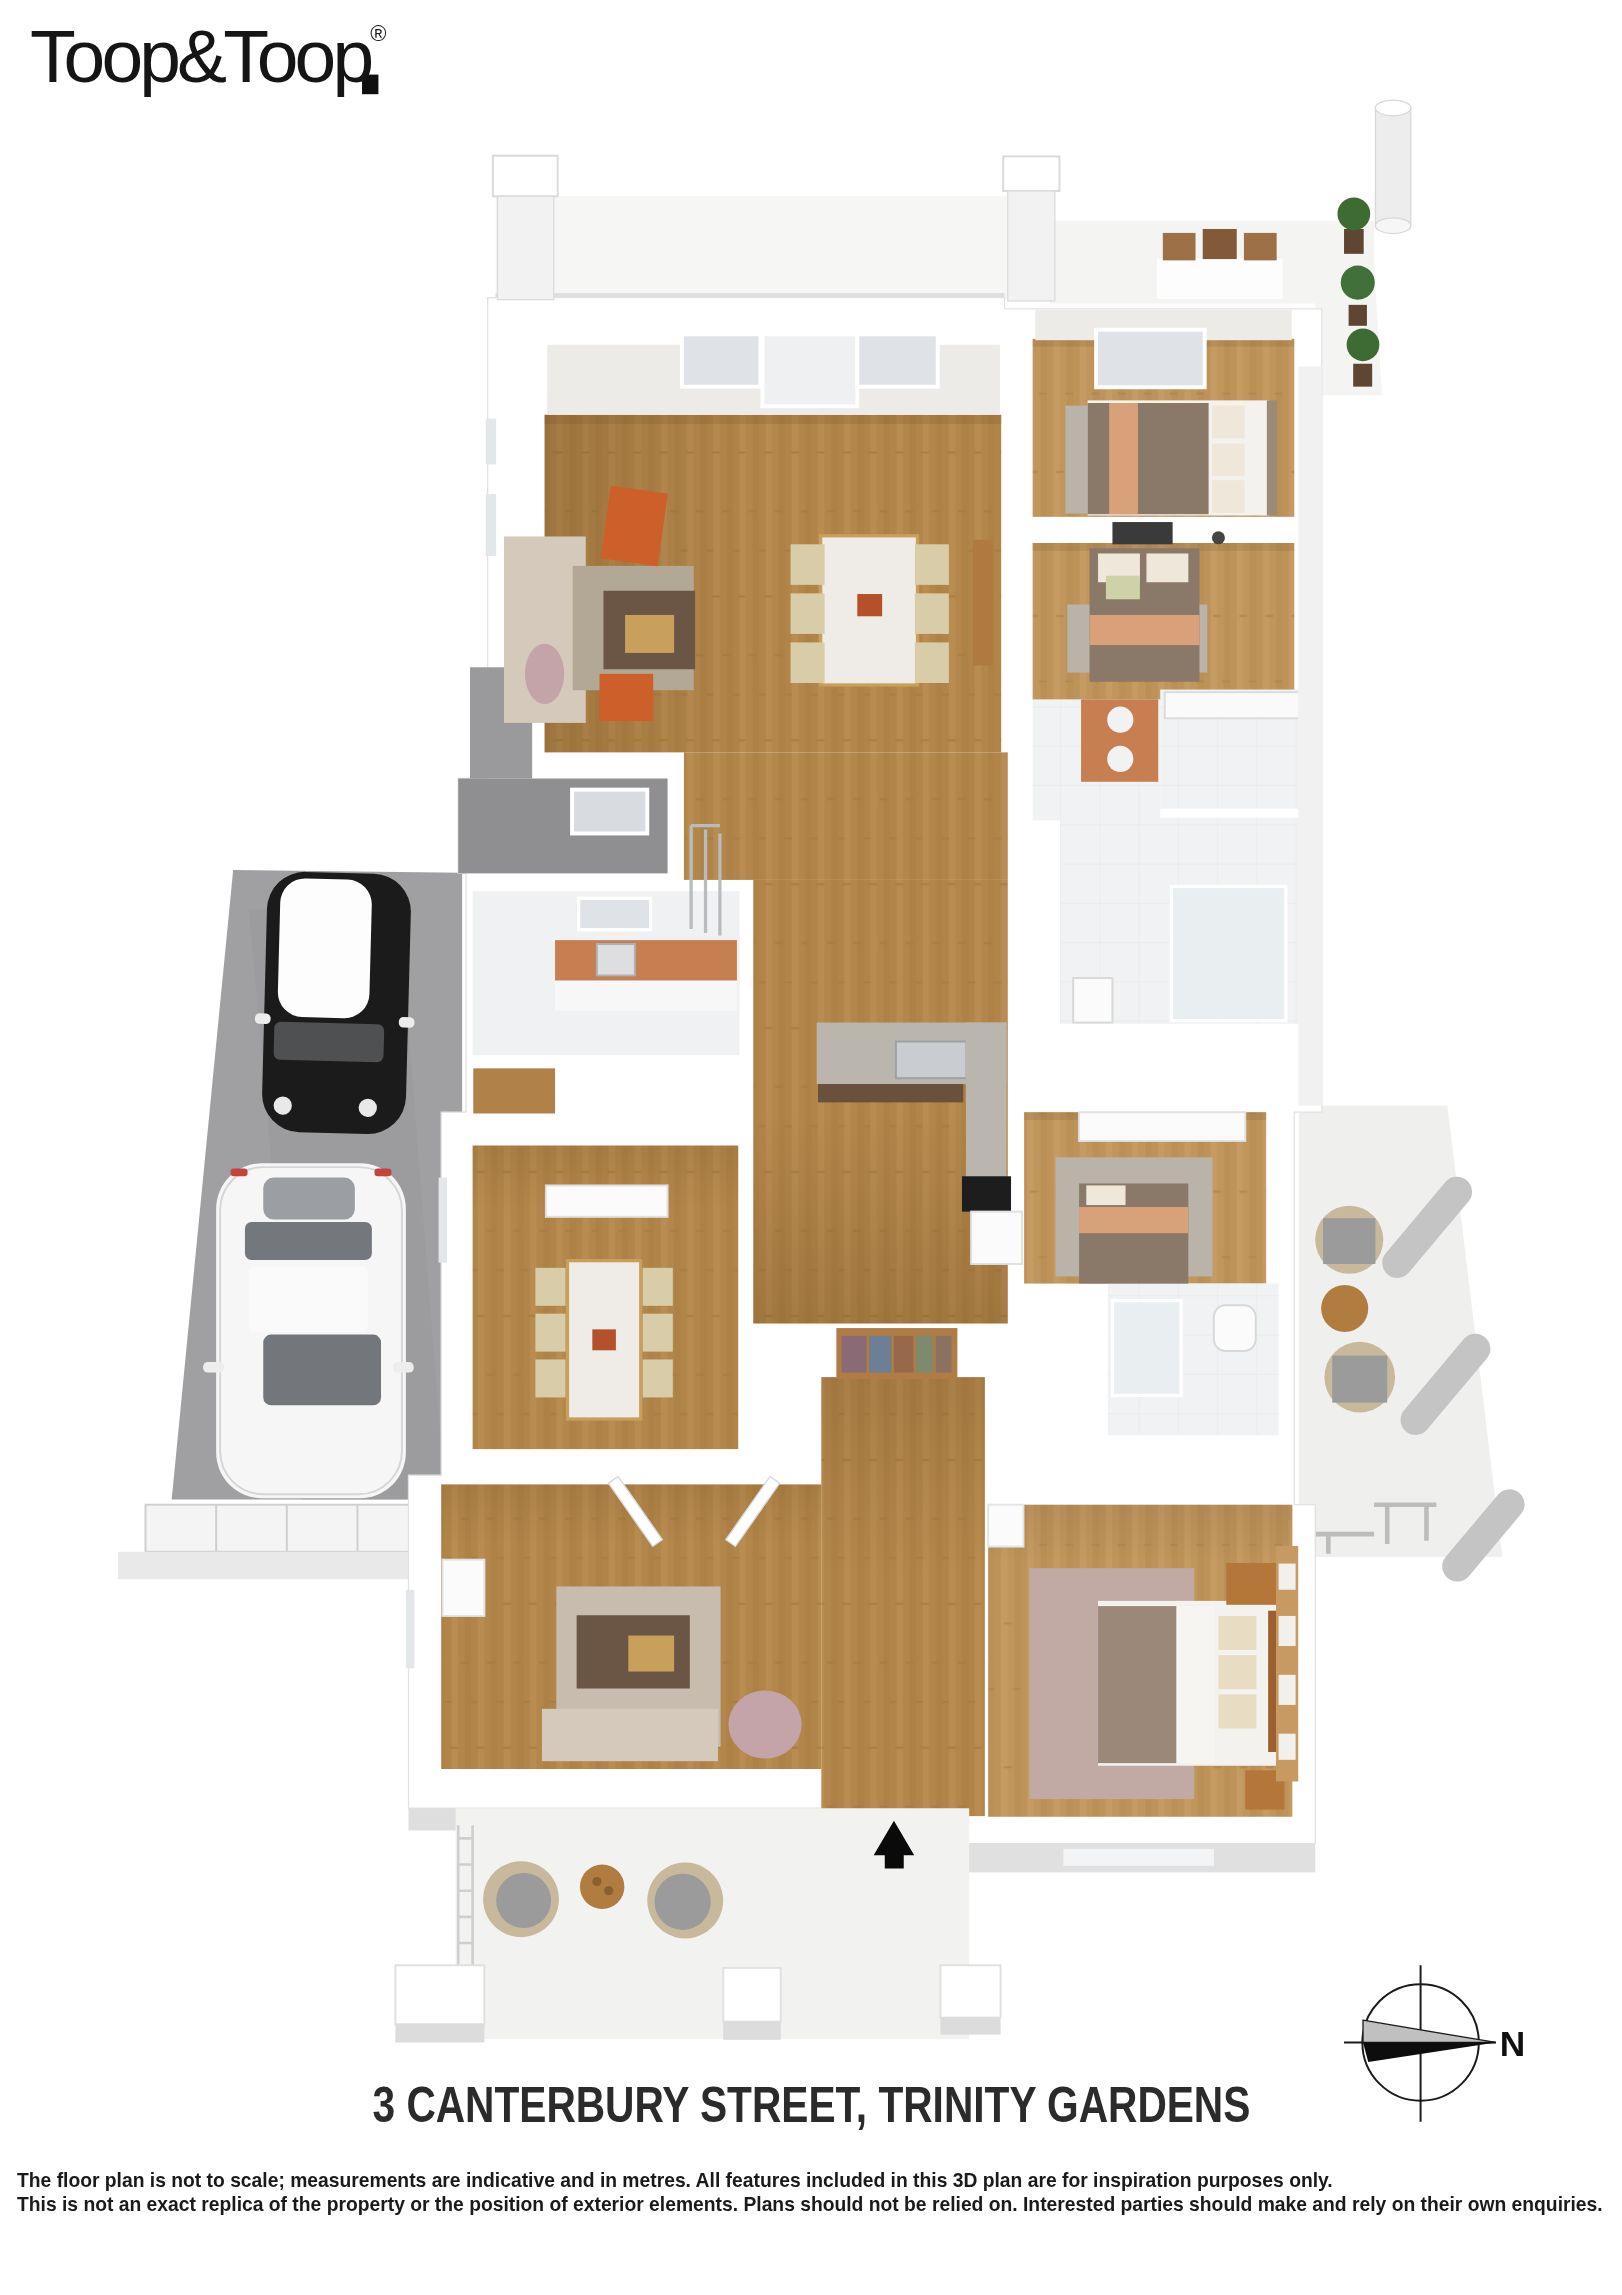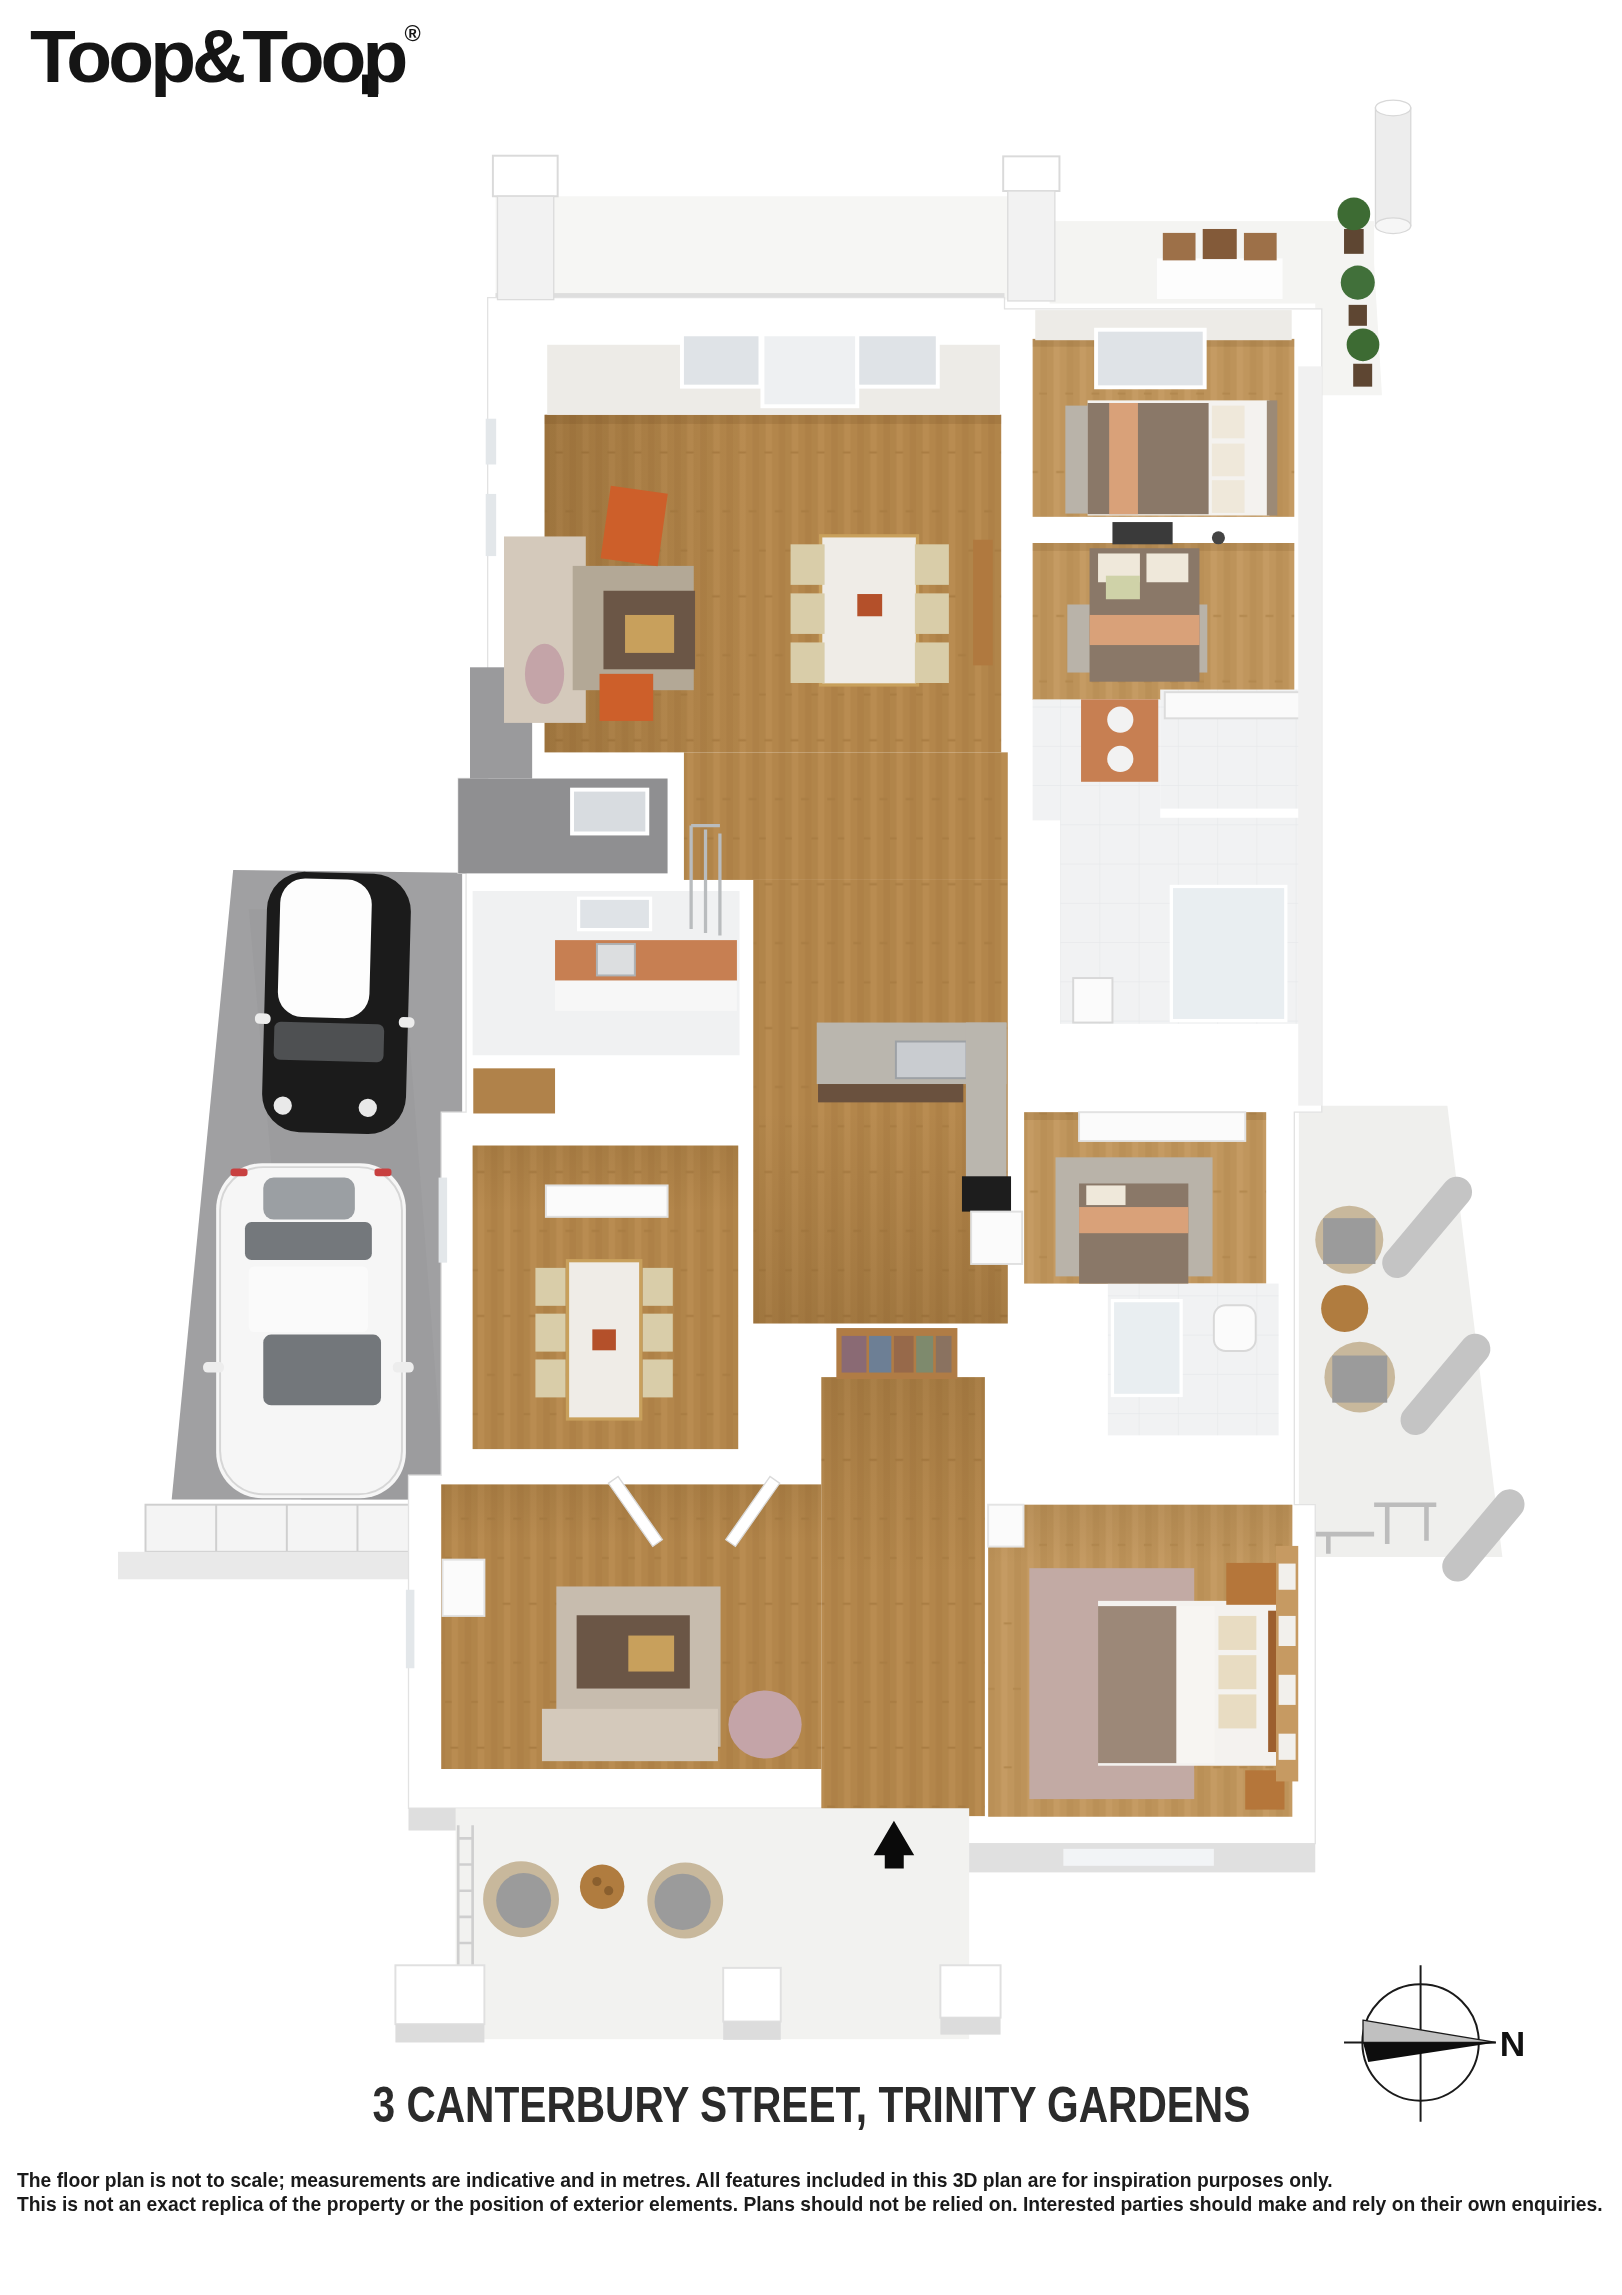--- a/index.html
+++ b/index.html
@@ -361,19 +361,19 @@
 
 <g id="compass">
   <circle cx="2171" cy="3122" r="89" fill="none" stroke="#1a1a1a" stroke-width="3"></circle>
   <path d="M2171 3004 V3243 M2054 3122 H2286" stroke="#1a1a1a" stroke-width="3"></path>
   <polygon points="2083,3088 2286,3122 2083,3122" fill="#c0c0c0" stroke="#1a1a1a" stroke-width="2"></polygon>
   <polygon points="2083,3122 2286,3122 2091,3152" fill="#0d0d0d"></polygon>
   <text x="2292" y="3142" font-size="54" font-weight="bold" fill="#111">N</text>
 </g>
 </svg>
 
-<div id="logo" style="position:absolute;left:30px;top:13px;font-weight:bold;font-size:75px;letter-spacing:-3.9px;color:#151515;white-space:nowrap;">Toop&amp;Toop<span style="font-size:22px;vertical-align:41px;letter-spacing:0;">®</span></div>
+<div id="logo" style="position:absolute;left:30px;top:13px;font-weight:normal;font-size:75px;letter-spacing:-3.9px;color:#151515;white-space:nowrap;">Toop&amp;Toop<span style="font-size:22px;vertical-align:41px;letter-spacing:0;">®</span></div>
 
 <div id="title" style="position:absolute;left:0;top:2076px;width:1623px;text-align:center;font-size:50px;font-weight:bold;color:#2b2b2b;white-space:nowrap;transform:scaleX(0.813);transform-origin:811px 0;">3 CANTERBURY STREET, TRINITY GARDENS</div>
 
 <div id="disc" style="position:absolute;left:17px;top:2169px;width:1606px;font-size:19.3px;font-weight:bold;color:#1a1a1a;line-height:24px;white-space:nowrap;">The floor plan is not to scale; measurements are indicative and in metres. All features included in this 3D plan are for inspiration purposes only.<br>This is not an exact replica of the property or the position of exterior elements. Plans should not be relied on. Interested parties should make and rely on their own enquiries.</div>
 </div>
 
 
 </body></html>

